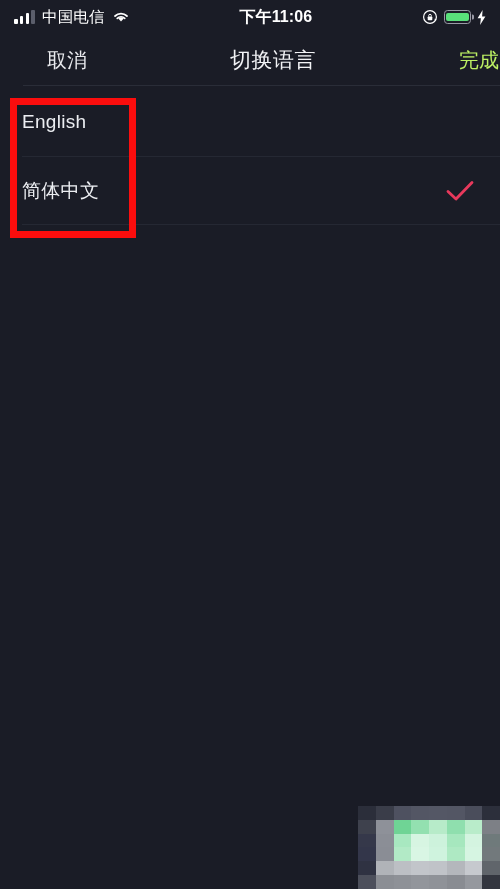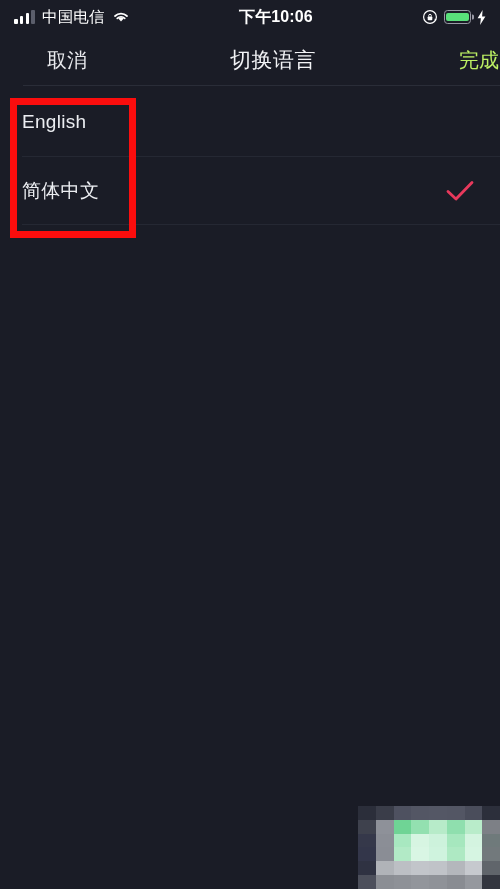--- a/index.html
+++ b/index.html
@@ -146,21 +146,21 @@
       <span>
         <svg class="wifi-icon" viewBox="0 0 20 15" fill="none">
           <path d="M10 12.6 L13 9.3 A4.3 4.3 0 0 0 7 9.3 Z" fill="#ffffff"></path>
           <path d="M3.4 6.4 A9.6 9.6 0 0 1 16.6 6.4" stroke="#ffffff" stroke-width="2" stroke-linecap="round"></path>
           <path d="M5.9 9 A6 6 0 0 1 14.1 9" stroke="#ffffff" stroke-width="2" stroke-linecap="round"></path>
         </svg>
       </span>
     </div>
 
     <div class="sb-center">
-      <span class="status-time">下午10:06</span>
+      <span class="status-time">下午11:06</span>
     </div>
 
     <div class="sb-right">
       <span>
         <svg class="rotate-lock-icon" viewBox="0 0 16 16" fill="none">
           <circle cx="8" cy="8" r="6.4" stroke="#ffffff" stroke-width="1.2"></circle>
           <rect x="5.7" y="7.6" width="4.6" height="3.6" rx="0.7" fill="#ffffff"></rect>
           <path d="M6.7 7.6 V6.6 a1.3 1.3 0 0 1 2.6 0 v1" stroke="#ffffff" stroke-width="1"></path>
           <path d="M12.8 9.6 l1.6 .9 -1.8 .9" fill="#ffffff"></path>
         </svg>

